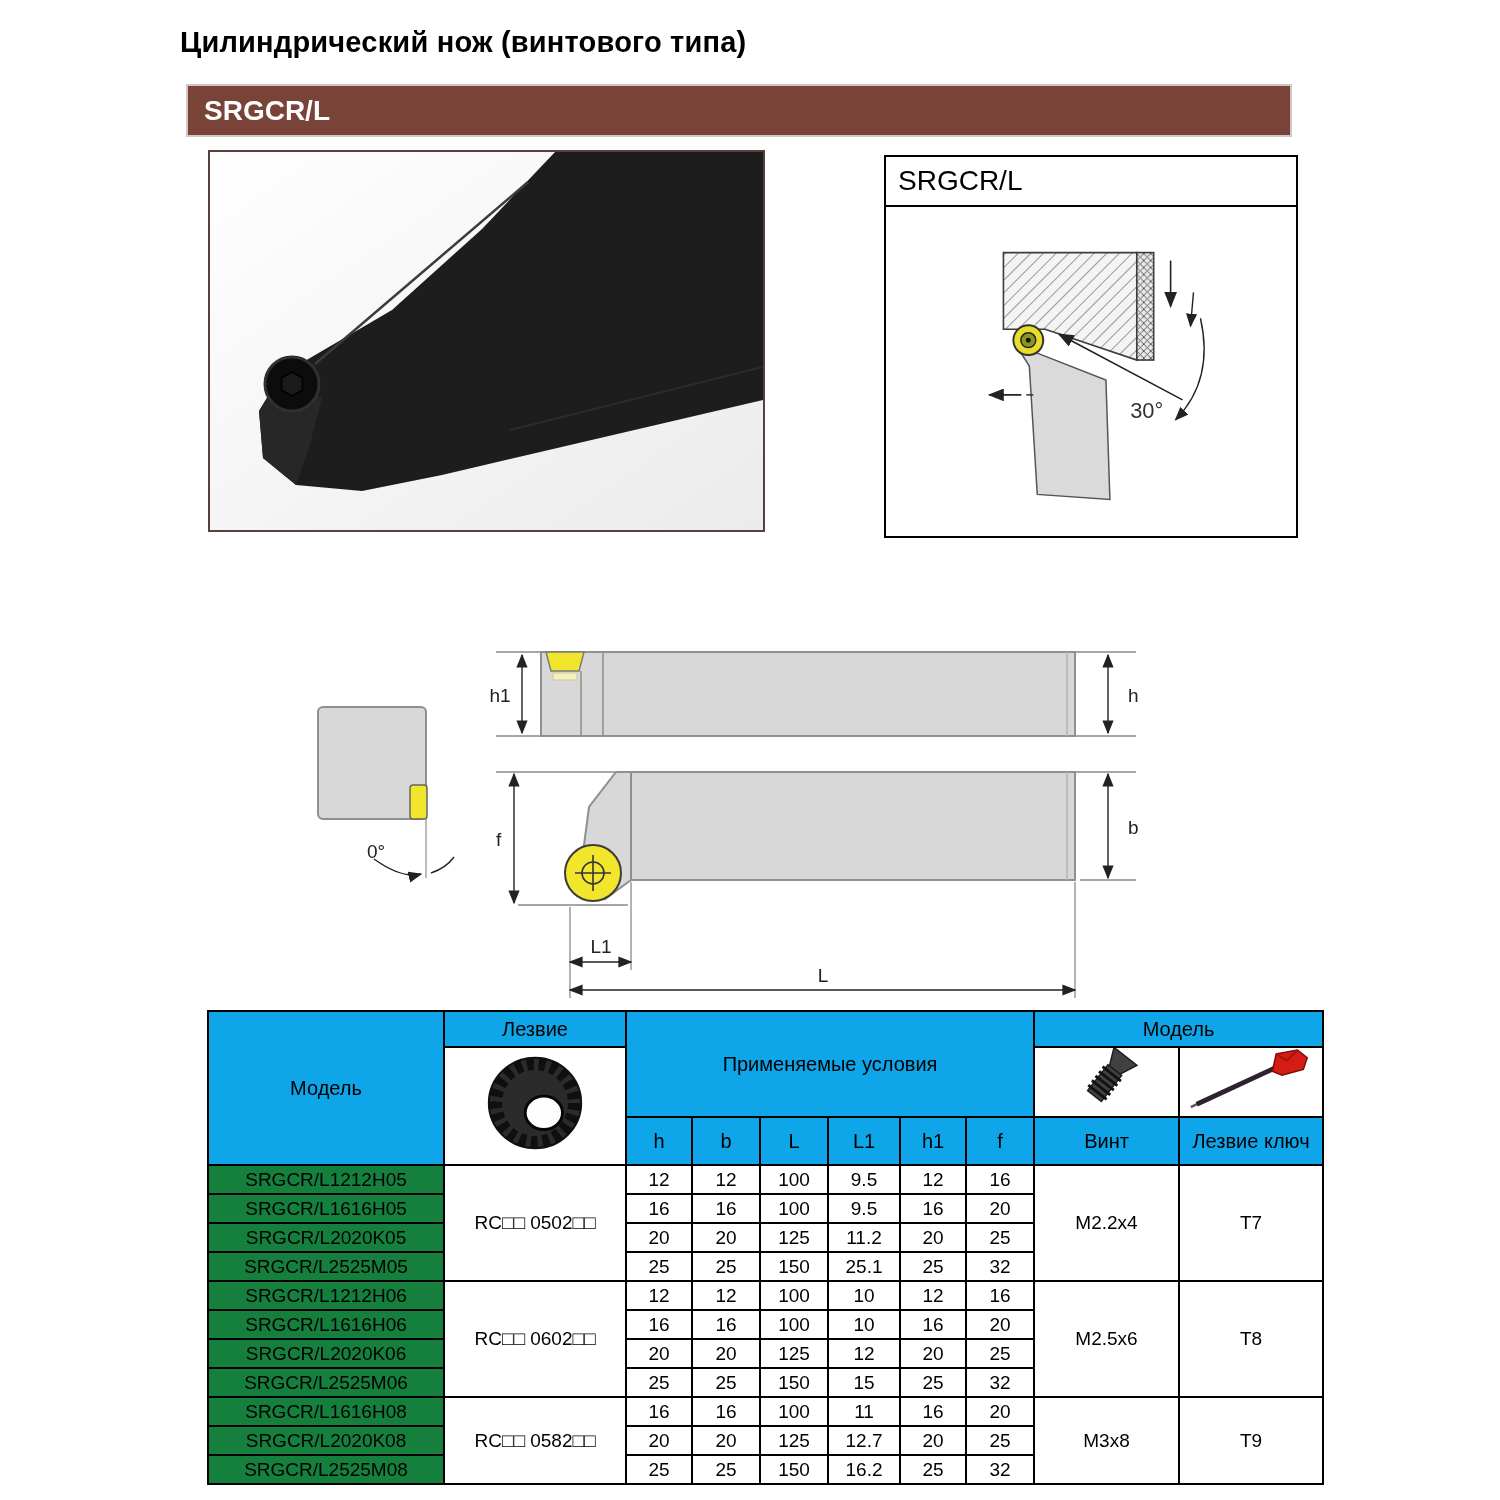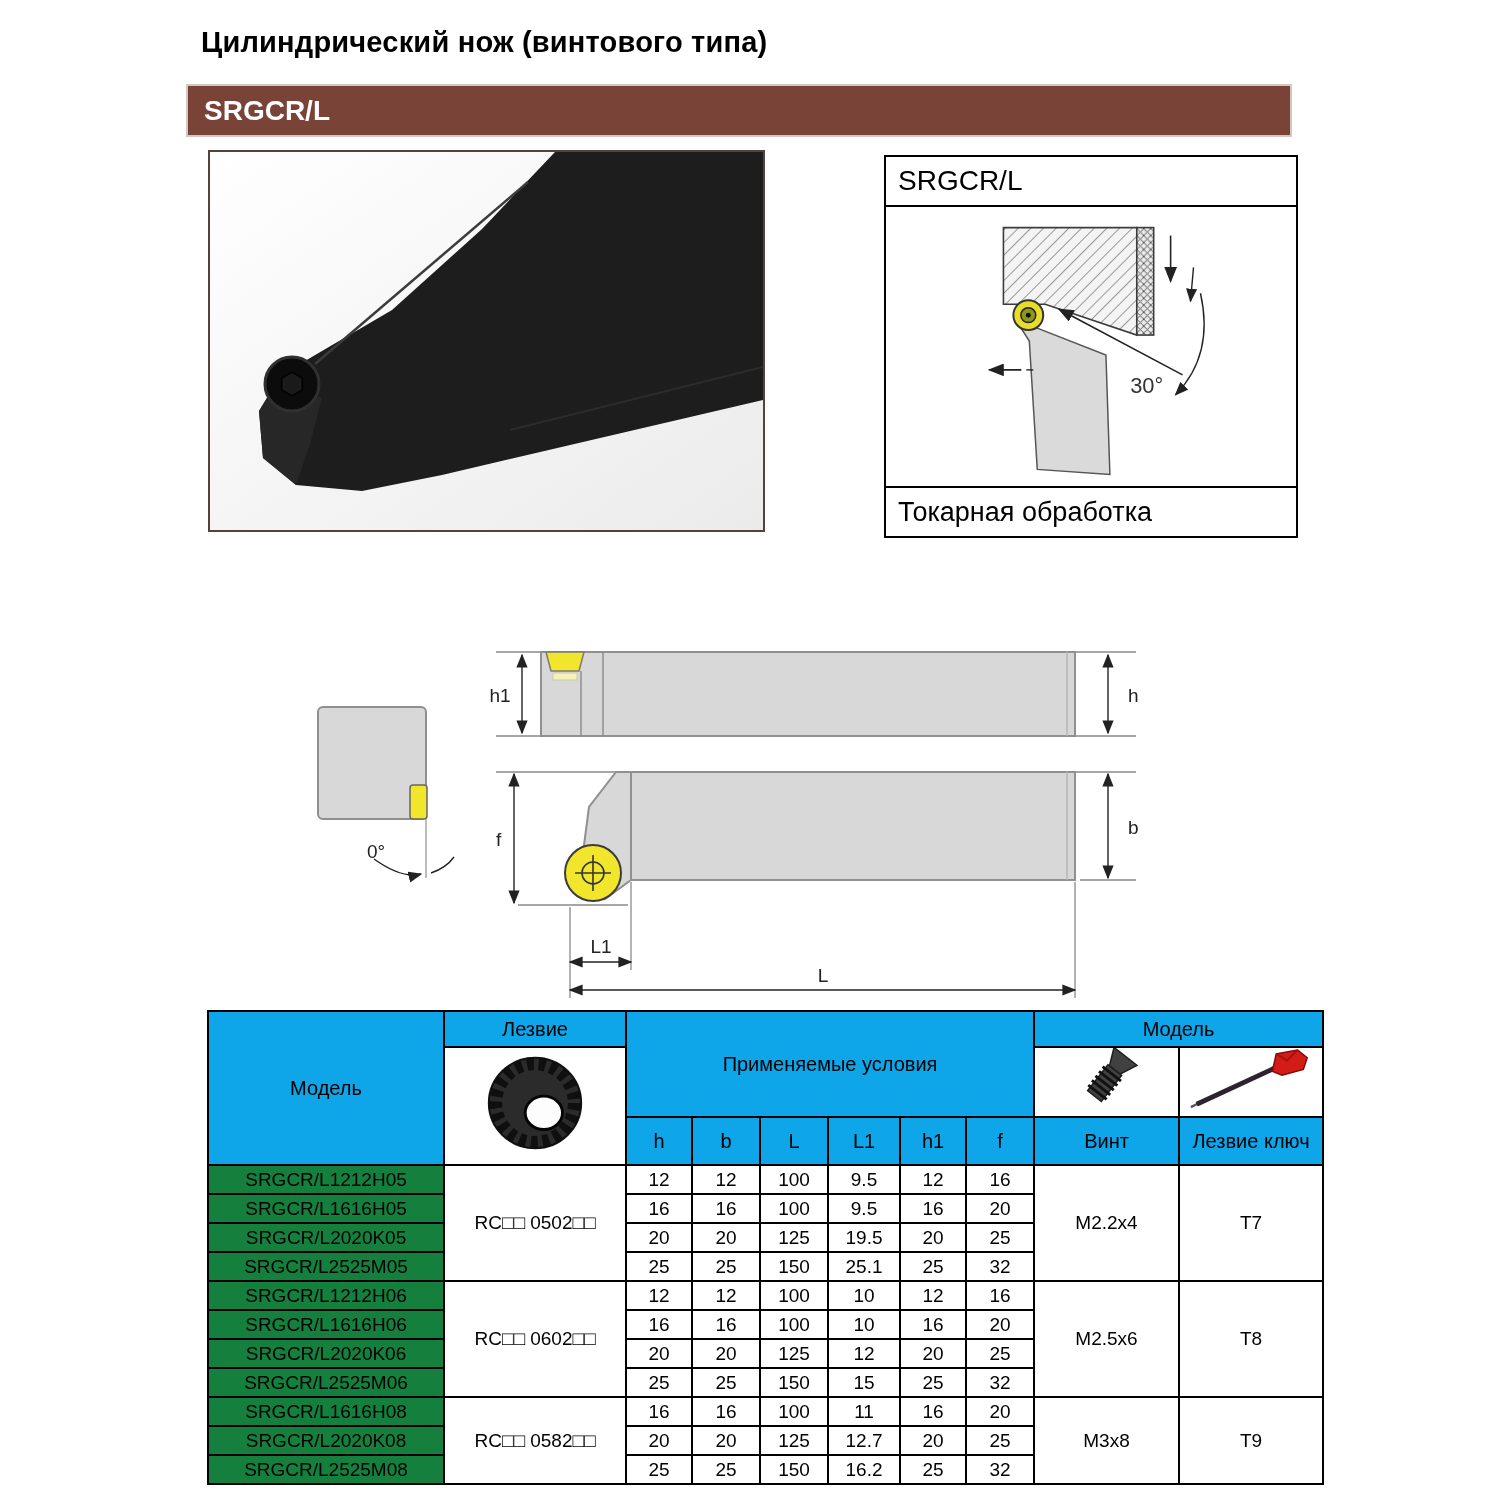--- a/index.html
+++ b/index.html
@@ -1,19 +1,19 @@
 <!DOCTYPE html>
 <html><head>
 <meta charset="utf-8">
 <style>
   *{margin:0;padding:0;box-sizing:border-box}
   html,body{background:#fff}
   body{width:1500px;height:1500px;position:relative;font-family:"Liberation Sans","DejaVu Sans",sans-serif;color:#000}
   svg{font-family:inherit}
-  .title{position:absolute;left:201px;top:26px;font-size:29px;font-weight:bold;letter-spacing:.2px}
+  .title{position:absolute;left:180px;top:26px;font-size:29px;font-weight:bold;letter-spacing:.2px}
   .series-bar{position:absolute;left:186px;top:84px;width:1106px;height:53px;background:#7a4337;border:2px solid #cfc8c4;display:flex;align-items:center;padding-left:16px}
   .series-bar span{color:#fff;font-weight:bold;font-size:28px}
   .photo-box{position:absolute;left:208px;top:150px;width:557px;height:382px;border:2px solid #57413c;background:#fff;overflow:hidden}
   .info-box{position:absolute;left:884px;top:155px;width:414px;height:383px;border:2px solid #000;background:#fff;display:flex;flex-direction:column}
   .info-title{height:50px;border-bottom:2px solid #000;font-size:28px;display:flex;align-items:center;padding-left:12px}
   .info-diagram{flex:1;overflow:hidden}
   .info-caption{height:50px;border-top:2px solid #000;font-size:27px;display:flex;align-items:center;padding-left:12px}
   .drawing{position:absolute;left:290px;top:612px}
   table.spec{position:absolute;left:207px;top:1010px;width:1115px;border-collapse:collapse;table-layout:fixed}
   .spec th,.spec td{border:2px solid #000;text-align:center;vertical-align:middle;font-weight:normal;padding:0;overflow:hidden}
@@ -75,21 +75,20 @@
       <circle cx="143" cy="108" r="2.5" fill="#111"></circle>
       <line x1="286" y1="28" x2="286" y2="74" stroke="#222" stroke-width="1.6" marker-end="url(#ar)"></line>
       <line x1="298" y1="168" x2="174" y2="102" stroke="#222" stroke-width="1.6" marker-end="url(#ar)"></line>
       <line x1="309" y1="60" x2="306" y2="94" stroke="#222" stroke-width="1.4" marker-end="url(#ar)"></line>
       <path d="M316,86 Q330,148 291,188" fill="none" stroke="#222" stroke-width="1.4" marker-end="url(#ar)"></path>
       <line x1="148" y1="163" x2="141" y2="163" stroke="#222" stroke-width="1.4"></line>
       <line x1="136" y1="163" x2="104" y2="163" stroke="#222" stroke-width="1.6" marker-end="url(#ar)"></line>
       <text x="262" y="186" font-size="22" fill="#333" text-anchor="middle">30°</text>
     </svg>
   </div>
-  <div class="info-caption">Токарная обработка</div>
 </div>
 
 <svg class="drawing" width="880" height="392" viewBox="0 0 880 392">
   <defs>
     <marker id="da" markerWidth="10" markerHeight="8" refX="9" refY="4" orient="auto-start-reverse">
       <path d="M0,0 L10,4 L0,8 Z" fill="#222"></path>
     </marker>
   </defs>
   <g>
     <rect x="28" y="95" width="108" height="112" rx="5" fill="#d8d8d8" stroke="#8f8f8f" stroke-width="2"></rect>
@@ -219,21 +218,21 @@
       <td>100</td>
       <td>9.5</td>
       <td>16</td>
       <td>20</td>
     </tr>
     <tr>
       <td class="model">SRGCR/L2020K05</td>
       <td>20</td>
       <td>20</td>
       <td>125</td>
-      <td>19.5</td>
+      <td>11.2</td>
       <td>20</td>
       <td>25</td>
     </tr>
     <tr>
       <td class="model">SRGCR/L2525M05</td>
       <td>25</td>
       <td>25</td>
       <td>150</td>
       <td>25.1</td>
       <td>25</td>

